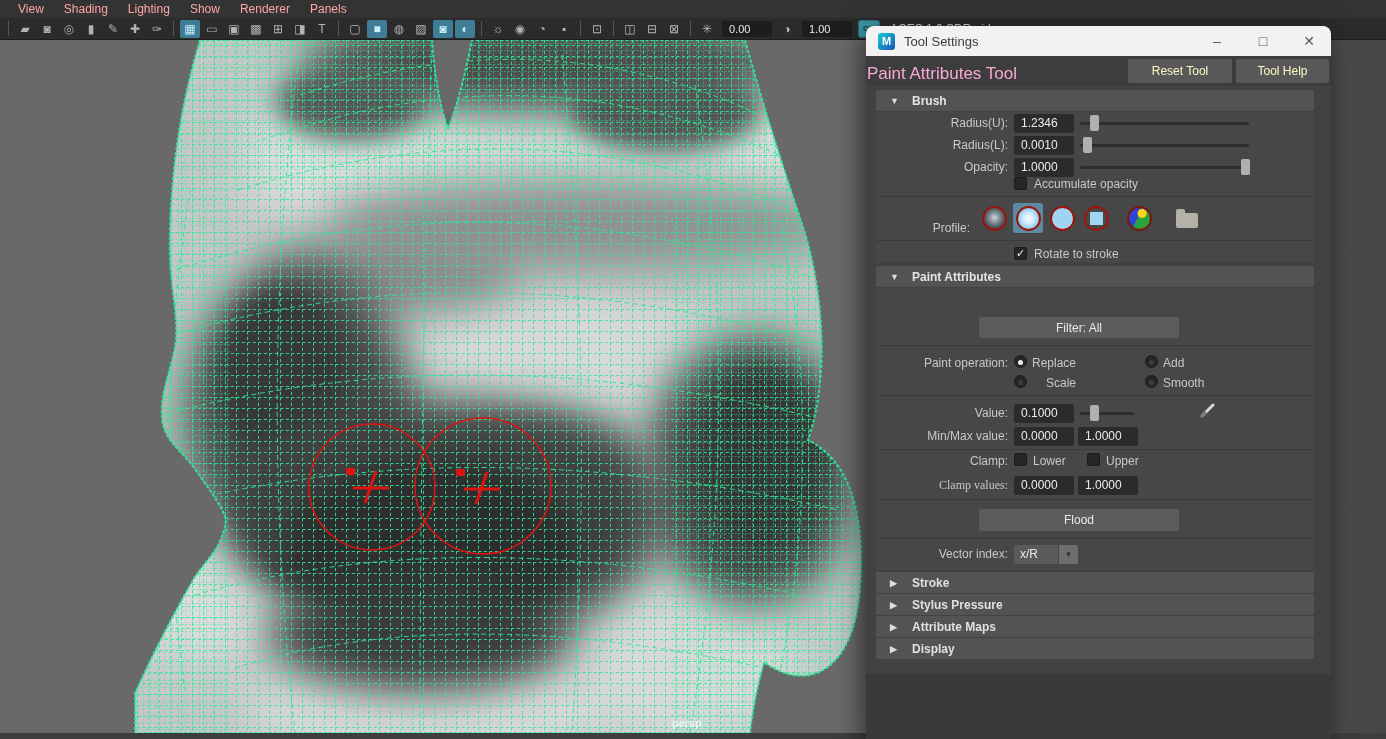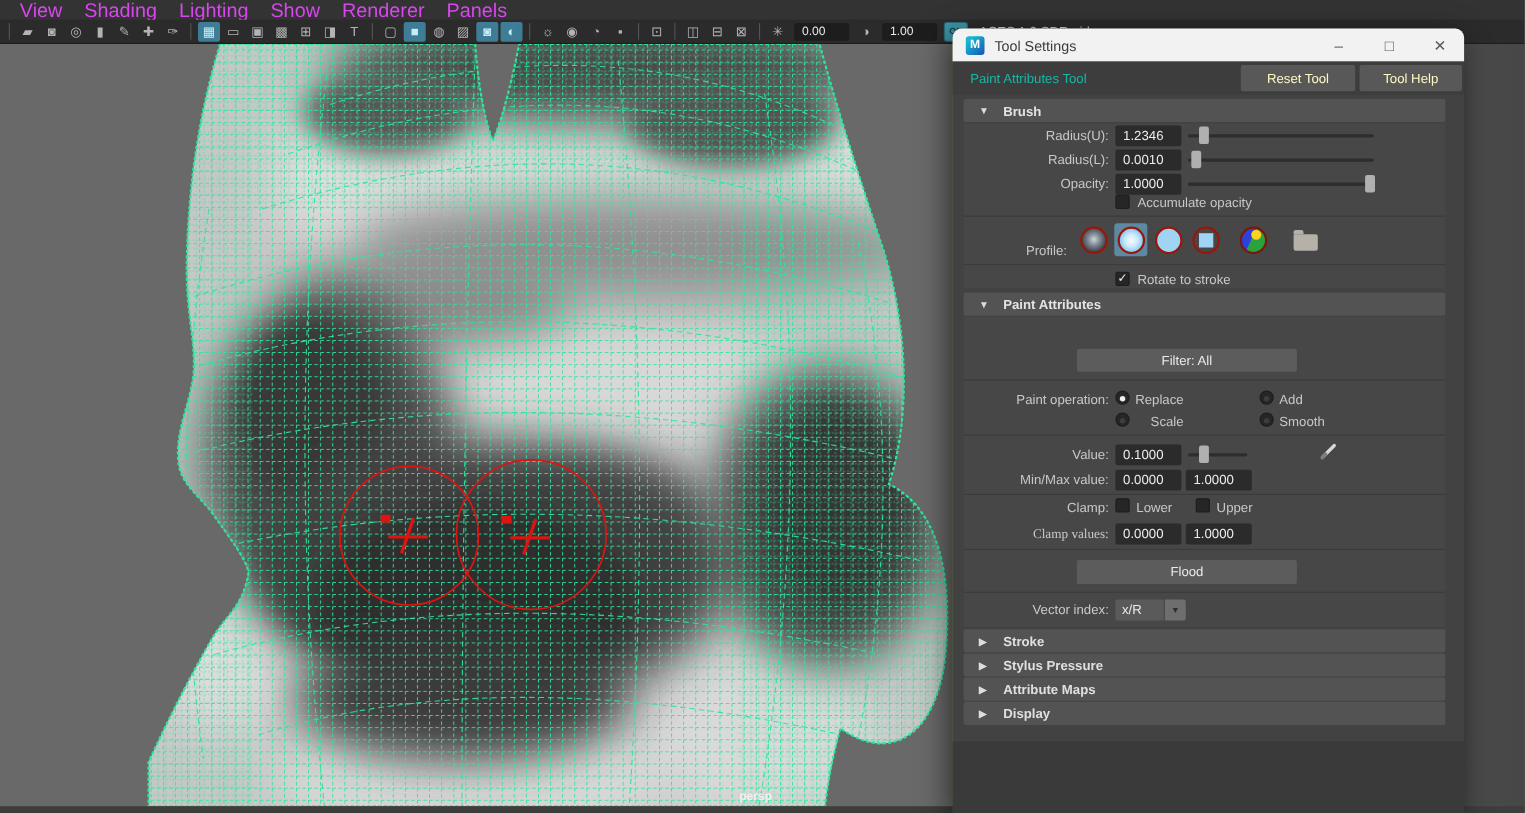--- a/index.html
+++ b/index.html
@@ -3,21 +3,21 @@
 <meta charset="utf-8">
 <style>
   * { margin:0; padding:0; box-sizing:border-box; }
   body { background:#222; font-family:"Liberation Sans", sans-serif; }
   .screen { position:relative; width:1386px; height:739px; overflow:hidden;
             background:#2b2b2b; font-family:"Liberation Sans", sans-serif; }
 
   
   .menubar { position:absolute; left:0; top:0; width:1386px; height:18px;
              background:#333333; display:flex; align-items:center; padding-left:8px; z-index:1; }
-  .menu-item { color:#d946ef; font-size:18px; padding:0 10px; cursor:default; white-space:nowrap; }
+  .menu-item { color:#fca5a5; font-size:12px; padding:0 10px; cursor:default; white-space:nowrap; }
 
   
   .vtoolbar { position:absolute; left:0; top:18px; width:1386px; height:22px;
               background:#2b2b2b; display:flex; align-items:center; padding-left:3px;
               border-bottom:1px solid #1d1d1d; z-index:1; }
   .tb-icon { width:20px; height:18px; margin:0 1px; display:flex; align-items:center;
              justify-content:center; color:#b4b4b4; font-size:12px; line-height:18px;
              border-radius:2px; flex:none; }
   .tb-icon.active { background:#3f7d96; color:#c5eef7; }
   .tb-divider { width:1px; height:15px; background:#555; margin:0 5px; flex:none; }
@@ -43,21 +43,21 @@
                  border-radius:8px 8px 0 0; display:flex; align-items:center; padding:0 12px; }
   .maya-logo { width:17px; height:17px; border-radius:3px;
                background:linear-gradient(135deg,#16b7d0 20%,#1a5fb8 90%);
                color:#fff; font-weight:bold; font-size:11px; display:flex;
                align-items:center; justify-content:center; }
   .tw-title { color:#3c3c3c; font-size:13px; margin-left:9px; }
   .tw-controls { margin-left:auto; display:flex; color:#5a5a5a; font-size:14px; }
   .tw-ctrl { width:20px; text-align:center; margin-left:26px; cursor:default; }
 
   .tw-subheader { position:absolute; left:0; top:30px; width:100%; height:30px; background:#3d3d3d; }
-  .tool-name { position:absolute; left:16px; top:8px; color:#14b8a6; font-size:12px; }
+  .tool-name { position:absolute; left:1px; top:8px; color:#f9a8d4; font-size:17px; }
   .tw-btn { position:absolute; top:3px; height:24px; background:#585858; border-radius:2px;
             color:#fef9c3; font-size:12px; display:flex; align-items:center; justify-content:center; }
   .btn-reset { right:99px; width:104px; }
   .btn-help  { right:2px;  width:93px; }
 
   .sec-body { position:absolute; left:10px; width:438px; background:#474747; border-radius:1px; }
   .sec-hdr  { position:absolute; left:10px; width:438px; height:21px; background:#535353;
               border-radius:2px; display:flex; align-items:center; color:#e4e4e4;
               font-weight:bold; font-size:12px; }
   .sec-hdr .tri { margin-left:14px; width:22px; text-align:left; font-size:9px; color:#dedede; }

